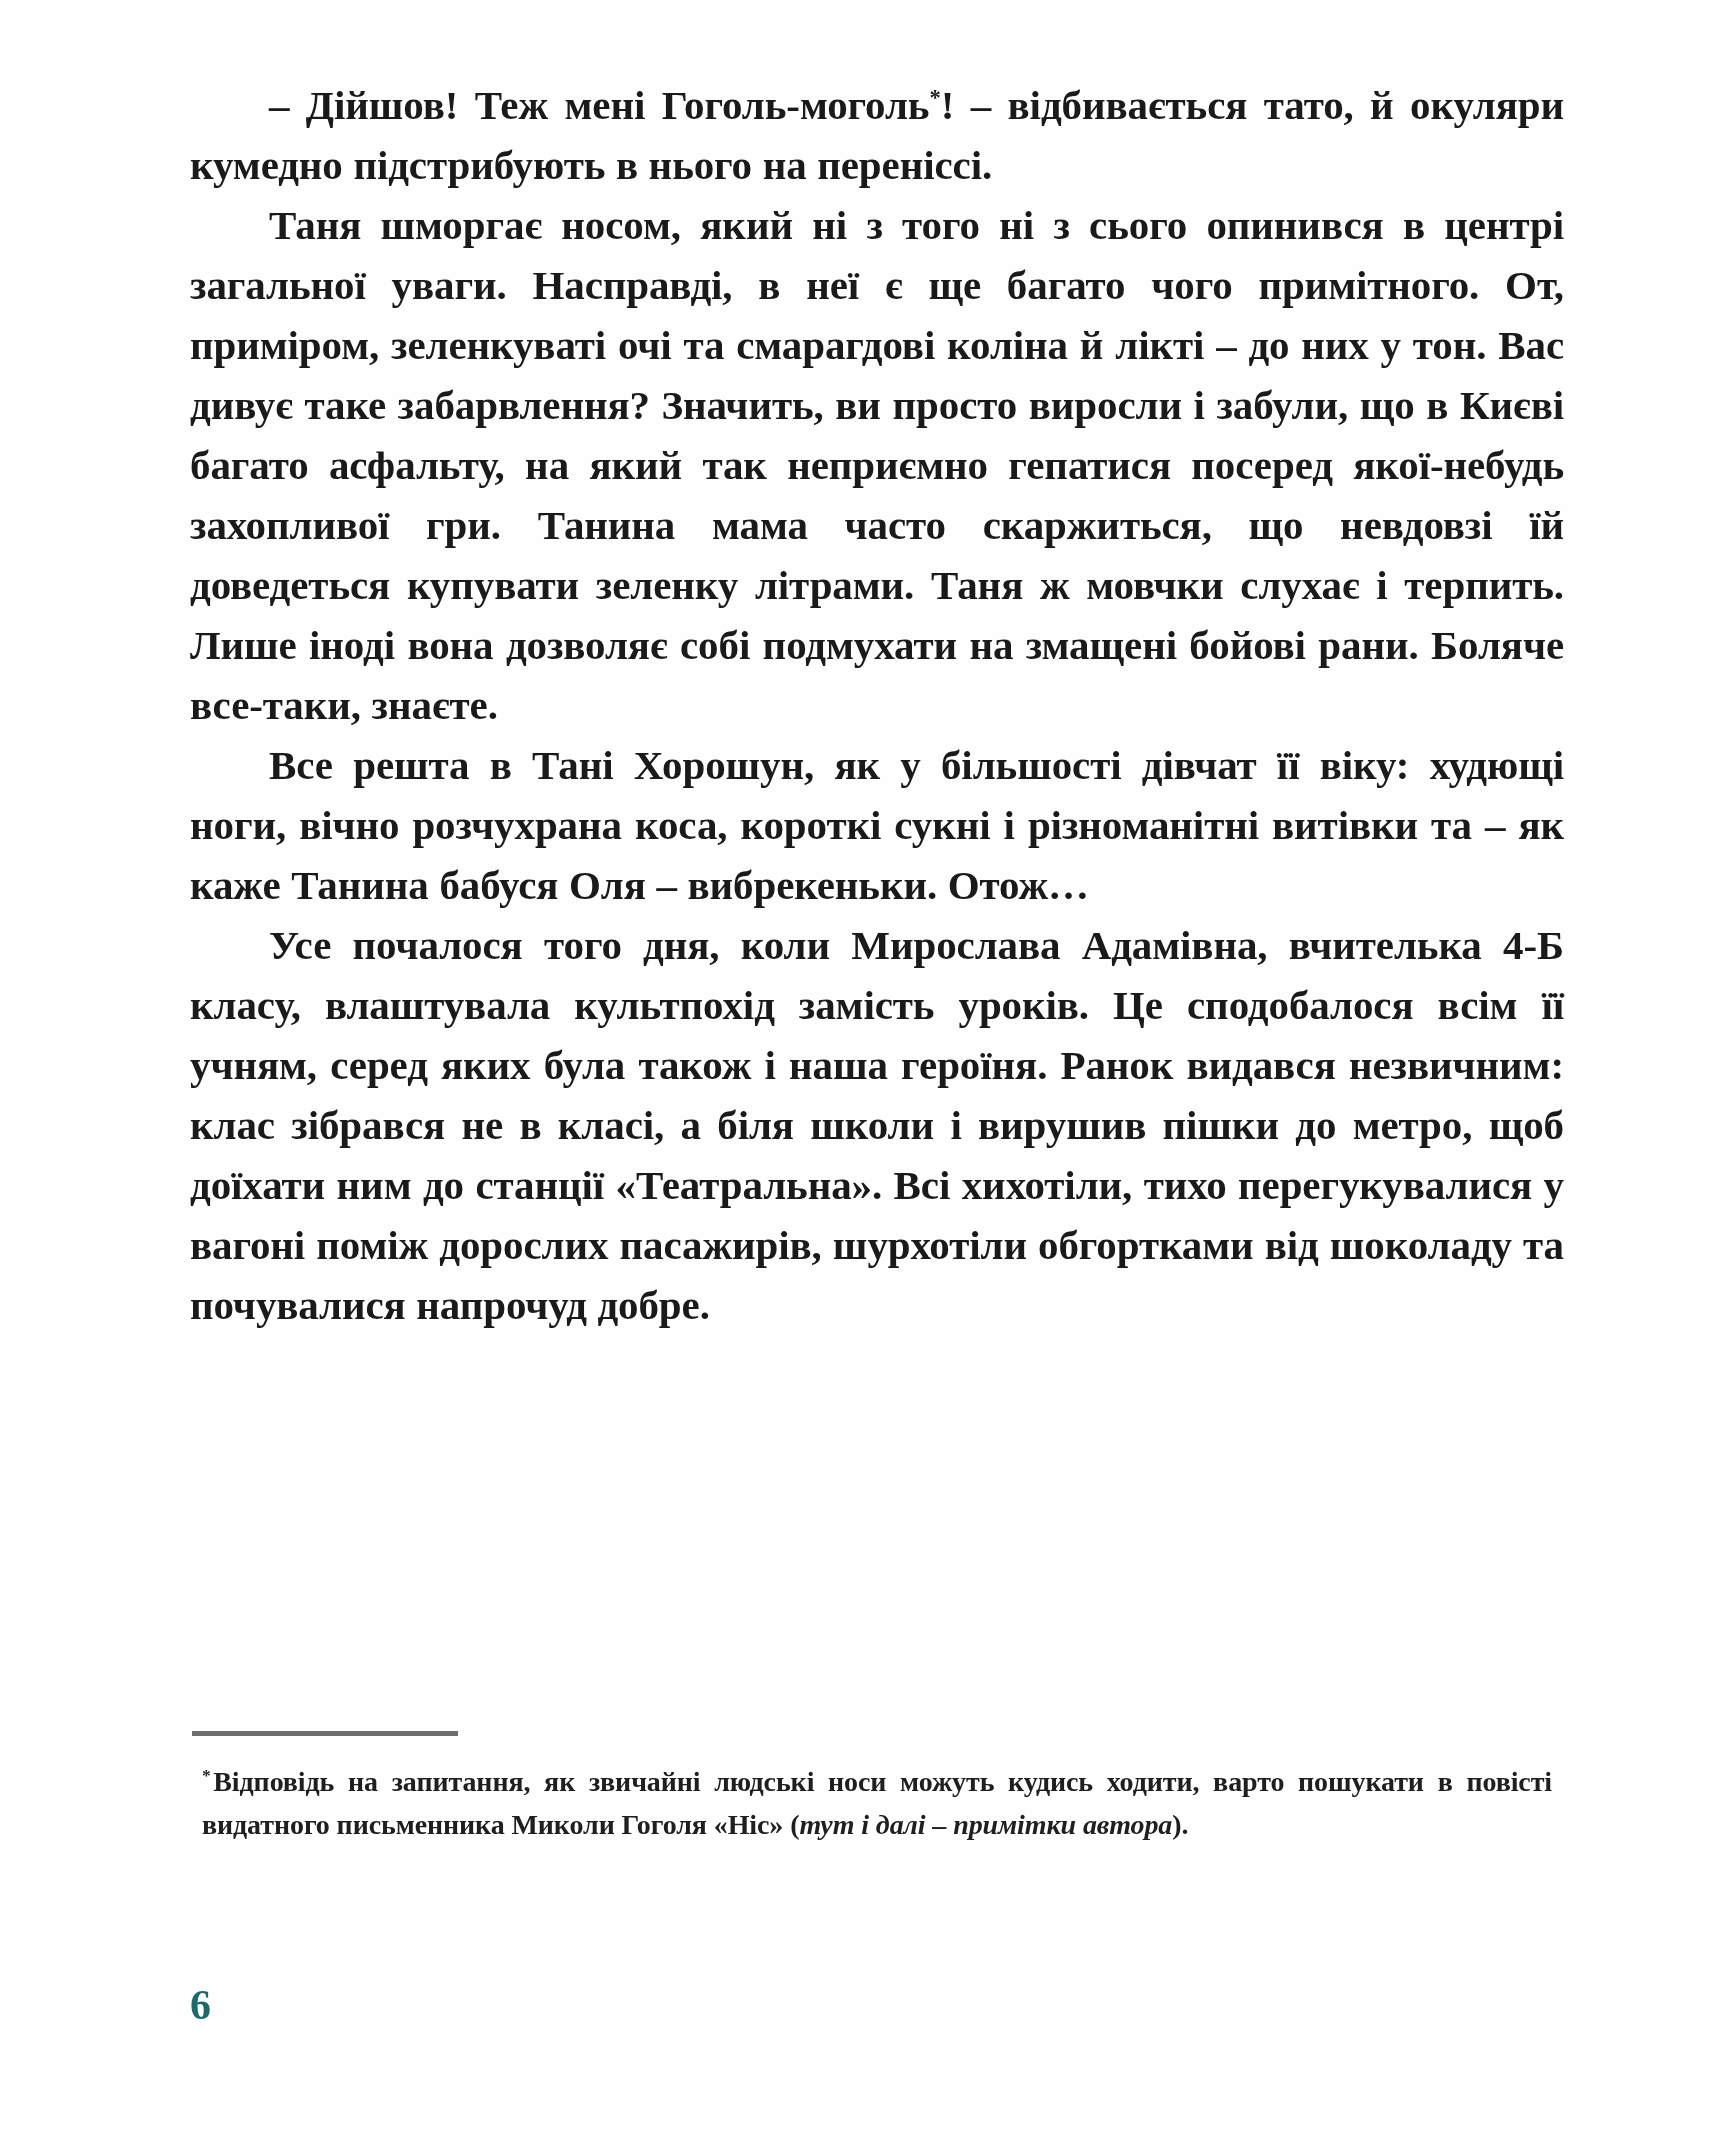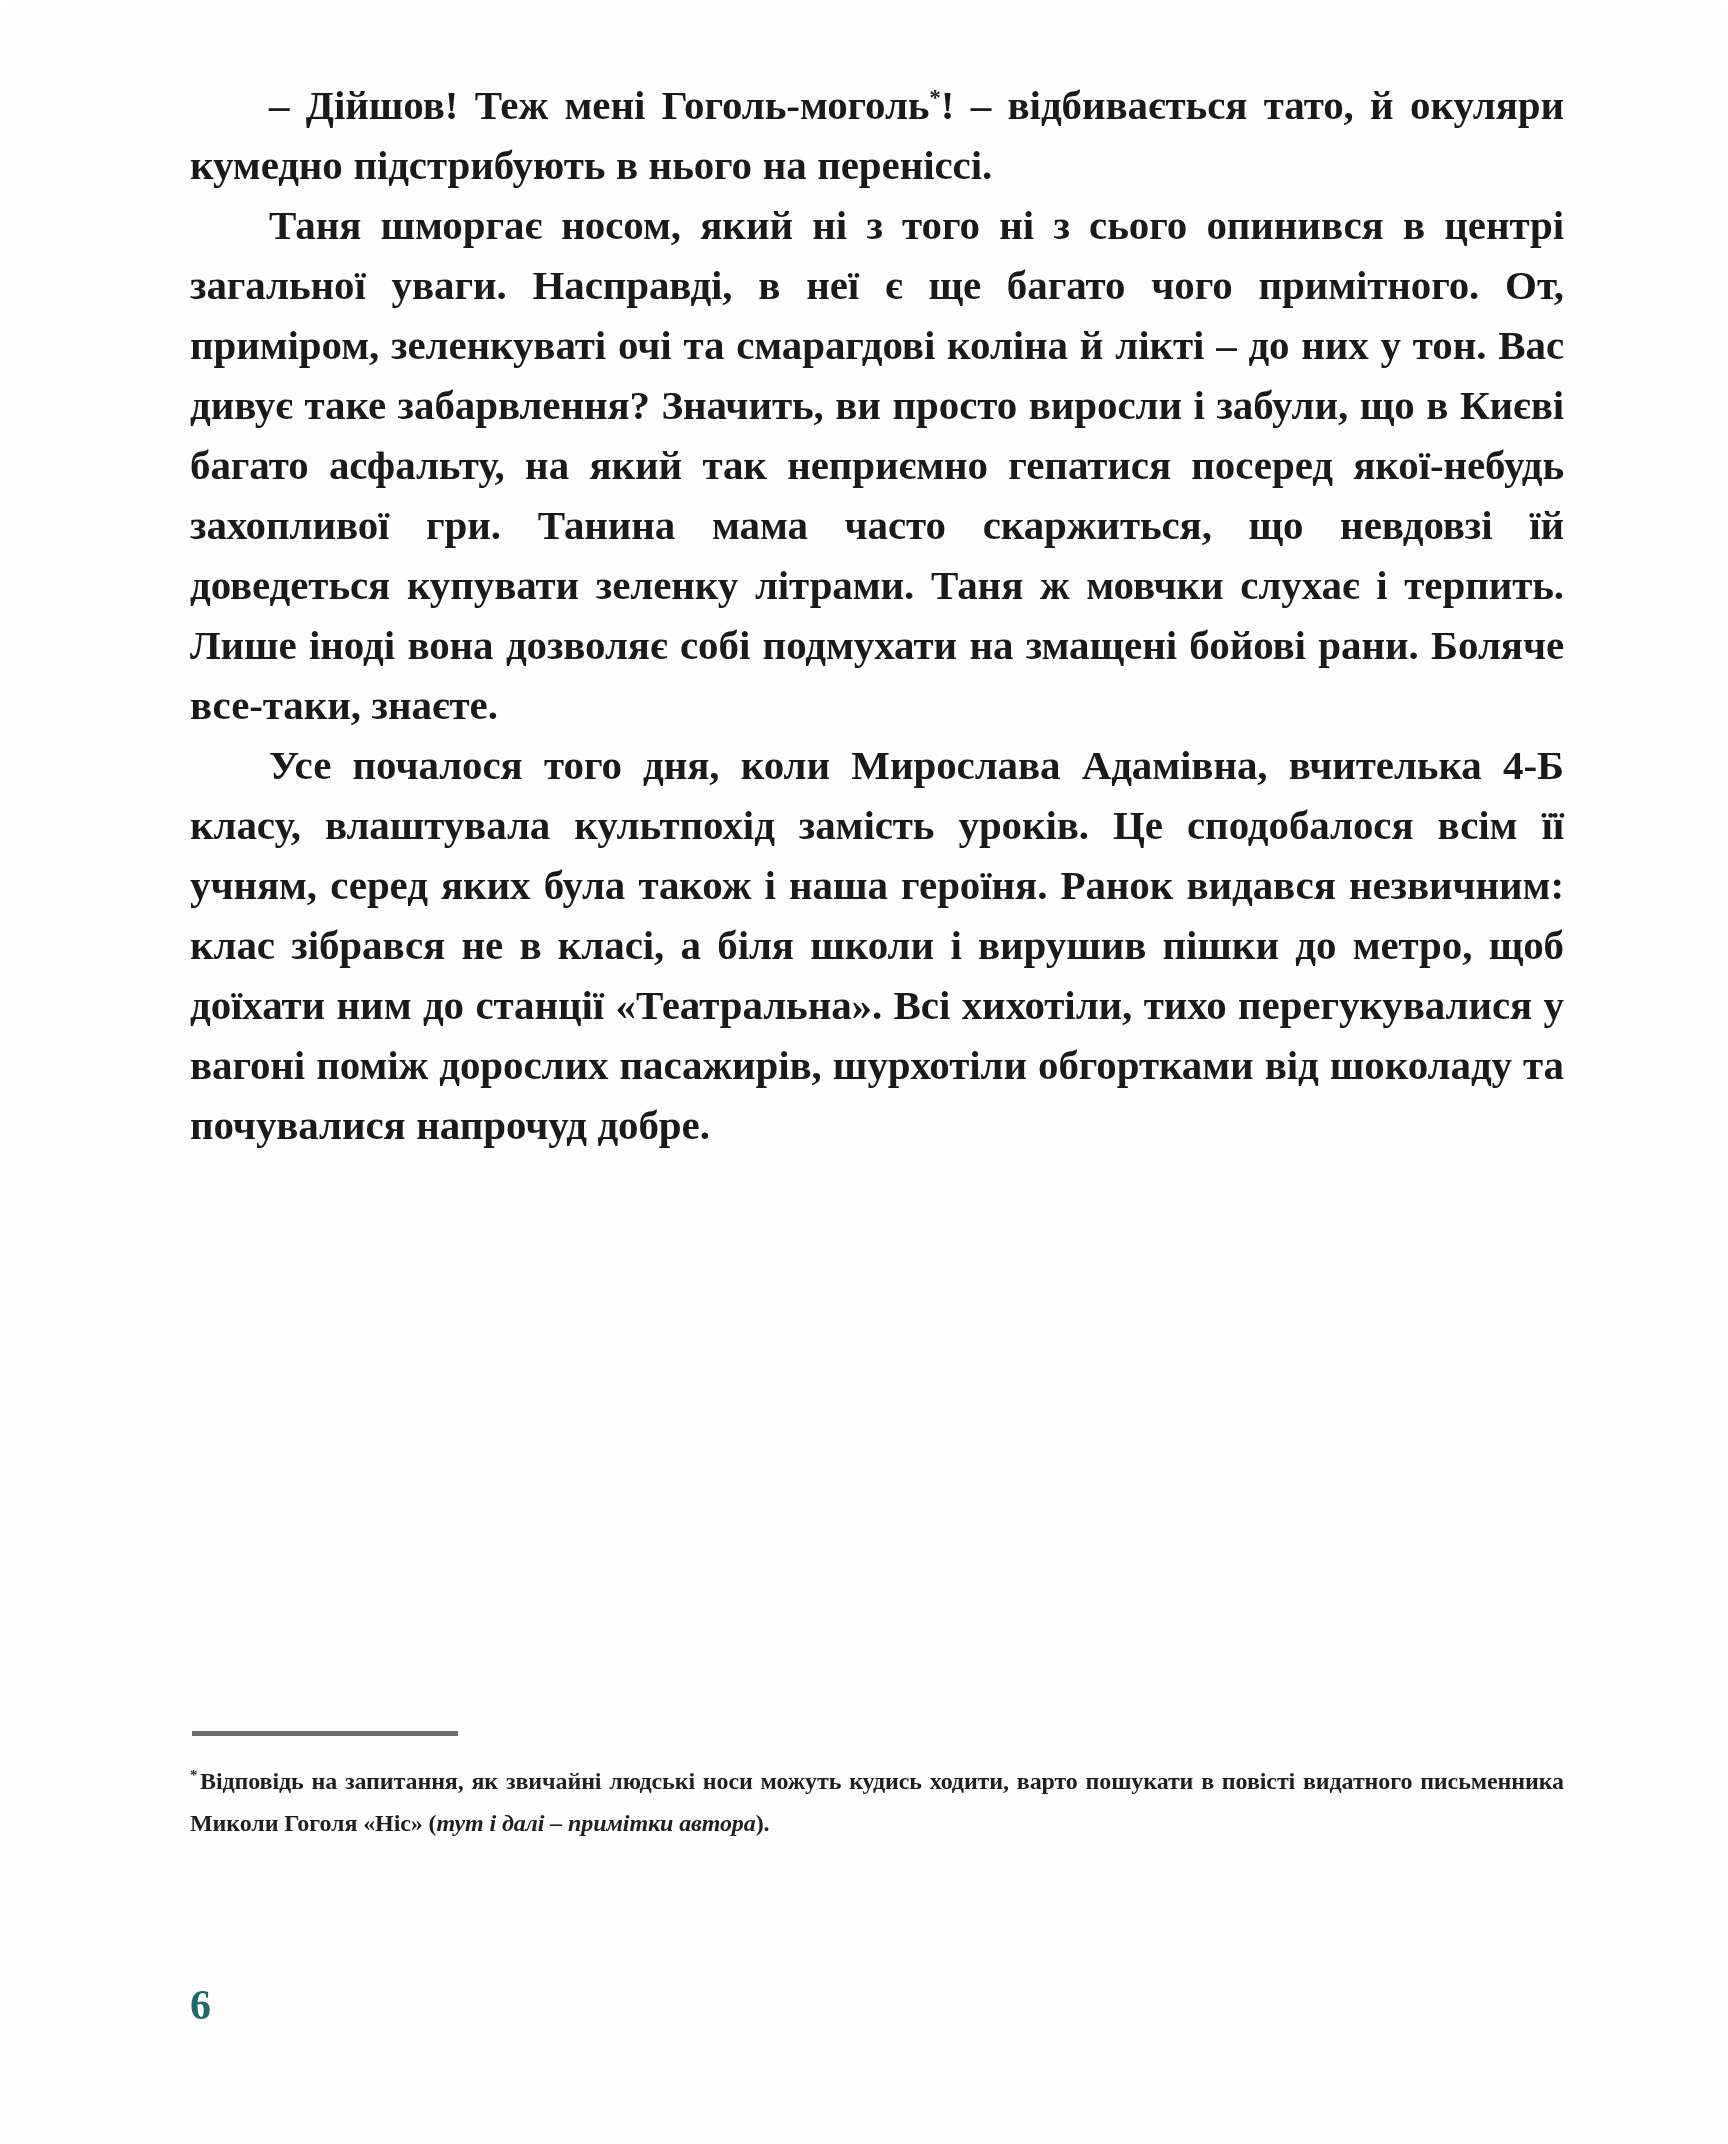--- a/index.html
+++ b/index.html
@@ -63,23 +63,23 @@
   }
 
   .footnote-rule {
     width: 266px;
     height: 4.5px;
     background: #6e6e6e;
     margin: 0 0 18px 1.8px;
   }
 
   .footnote-text {
-    margin: 0;
+    margin: 12px;
     font-family: "Liberation Serif", "DejaVu Serif", serif;
-    font-size: 24px;
+    font-size: 28px;
     line-height: 43px;
     font-weight: 700;
     color: #1f1f1f;
     text-align: justify;
     text-indent: 0;
     letter-spacing: -0.1px;
   }
 
   .footnote-text .fn-star {
     font-size: 0.62em;
@@ -109,20 +109,21 @@
 
 <div class="page">
 
   <div class="text-column">
 
     <p class="para"><span>– Дійшов! Теж мені Гоголь-моголь</span><span class="fn-marker">*</span><span>! – відбивається тато, й окуляри кумедно підстрибують в нього на переніссі.</span></p>
 
 
     <p class="para">Таня шморгає носом, який ні з того ні з сього опинився в центрі загальної уваги. Насправді, в неї є ще багато чого примітного. От, приміром, зеленкуваті очі та смарагдові коліна й лікті – до них у тон. Вас дивує таке забарвлення? Значить, ви просто виросли і забули, що в Києві багато асфальту, на який так неприємно гепатися посеред якої-небудь захопливої гри. Танина мама часто скаржиться, що невдовзі їй доведеться купувати зеленку літрами. Таня ж мовчки слухає і терпить. Лише іноді вона дозволяє собі подмухати на змащені бойові рани. Боляче все-таки, знаєте.</p>
 
+    <p class="para">Все решта в Тані Хорошун, як у більшості дівчат її віку: худющі ноги, вічно розчухрана коса, короткі сукні і різноманітні витівки та – як каже Танина бабуся Оля – вибрекеньки. Отож…</p>
 
     <p class="para">Усе почалося того дня, коли Мирослава Адамівна, вчителька 4-Б класу, влаштувала культпохід замість уроків. Це сподобалося всім її учням, серед яких була також і наша героїня. Ранок видався незвичним: клас зібрався не в класі, а біля школи і вирушив пішки до метро, щоб доїхати ним до станції «Театральна». Всі хихотіли, тихо перегукувалися у вагоні поміж дорослих пасажирів, шурхотіли обгортками від шоколаду та почувалися напрочуд добре.</p>
 
   </div>
 
   <div class="footnote-block">
     <div class="footnote-rule"></div>
     <p class="footnote-text"><span class="fn-star">*</span><span>Відповідь на запитання, як звичайні людські носи можуть кудись ходити, варто пошукати в повісті видатного письменника Миколи Гоголя «Ніс» (</span><span class="italic">тут і далі – примітки автора</span><span>).</span></p>
   </div>
 

